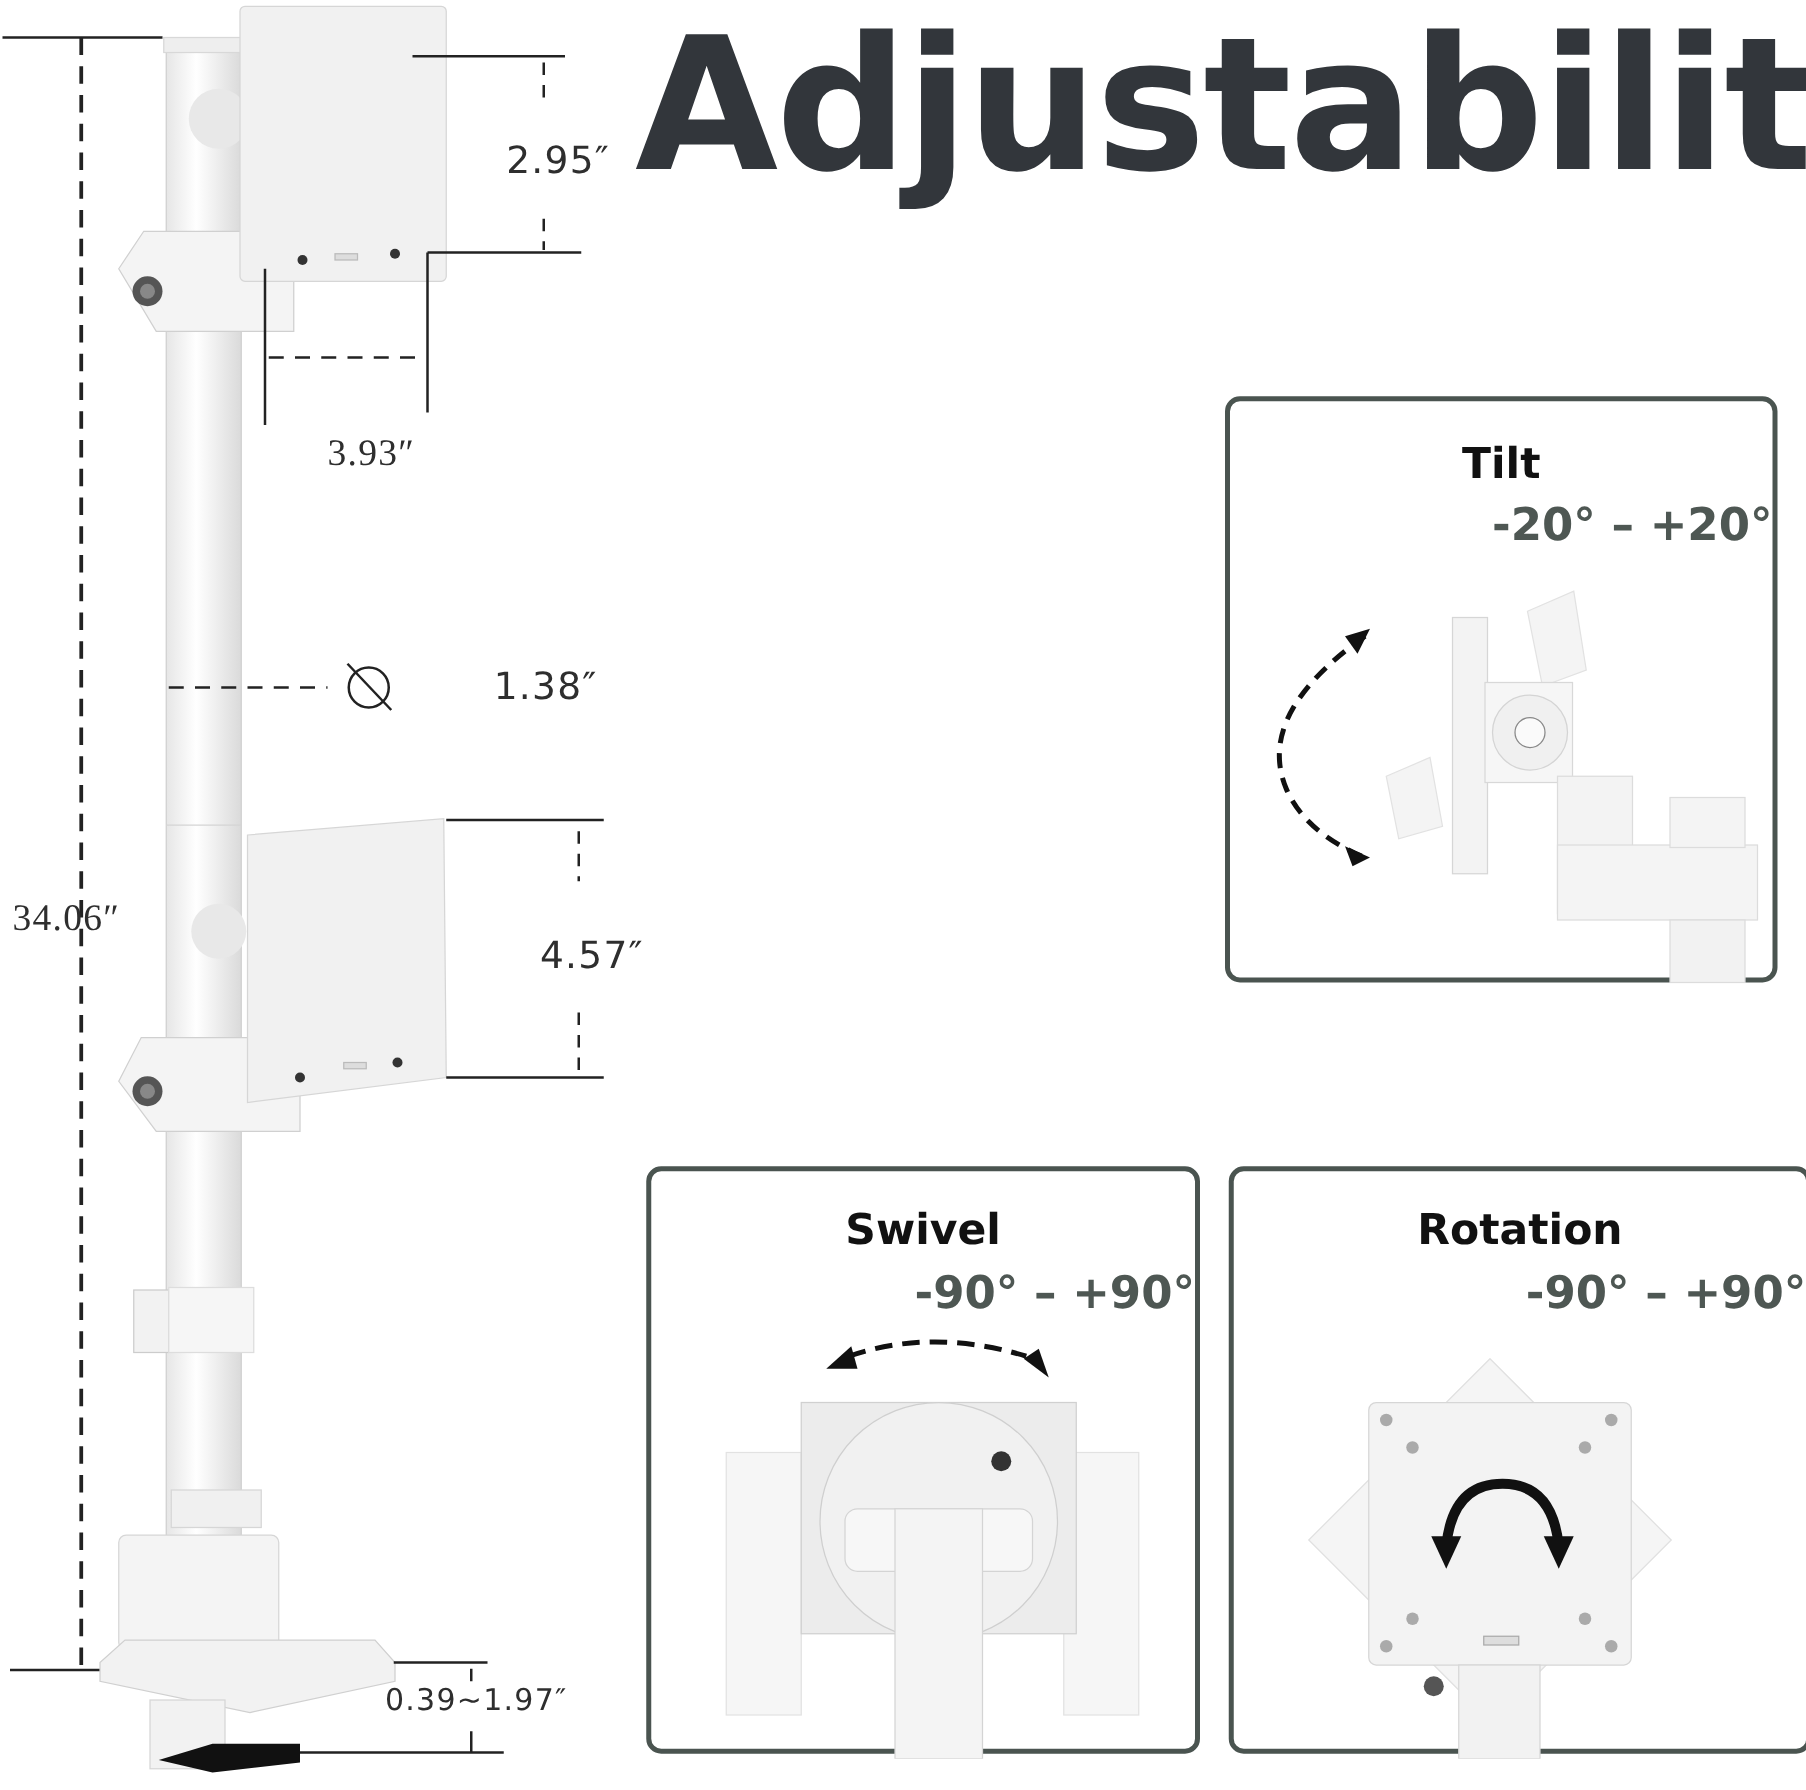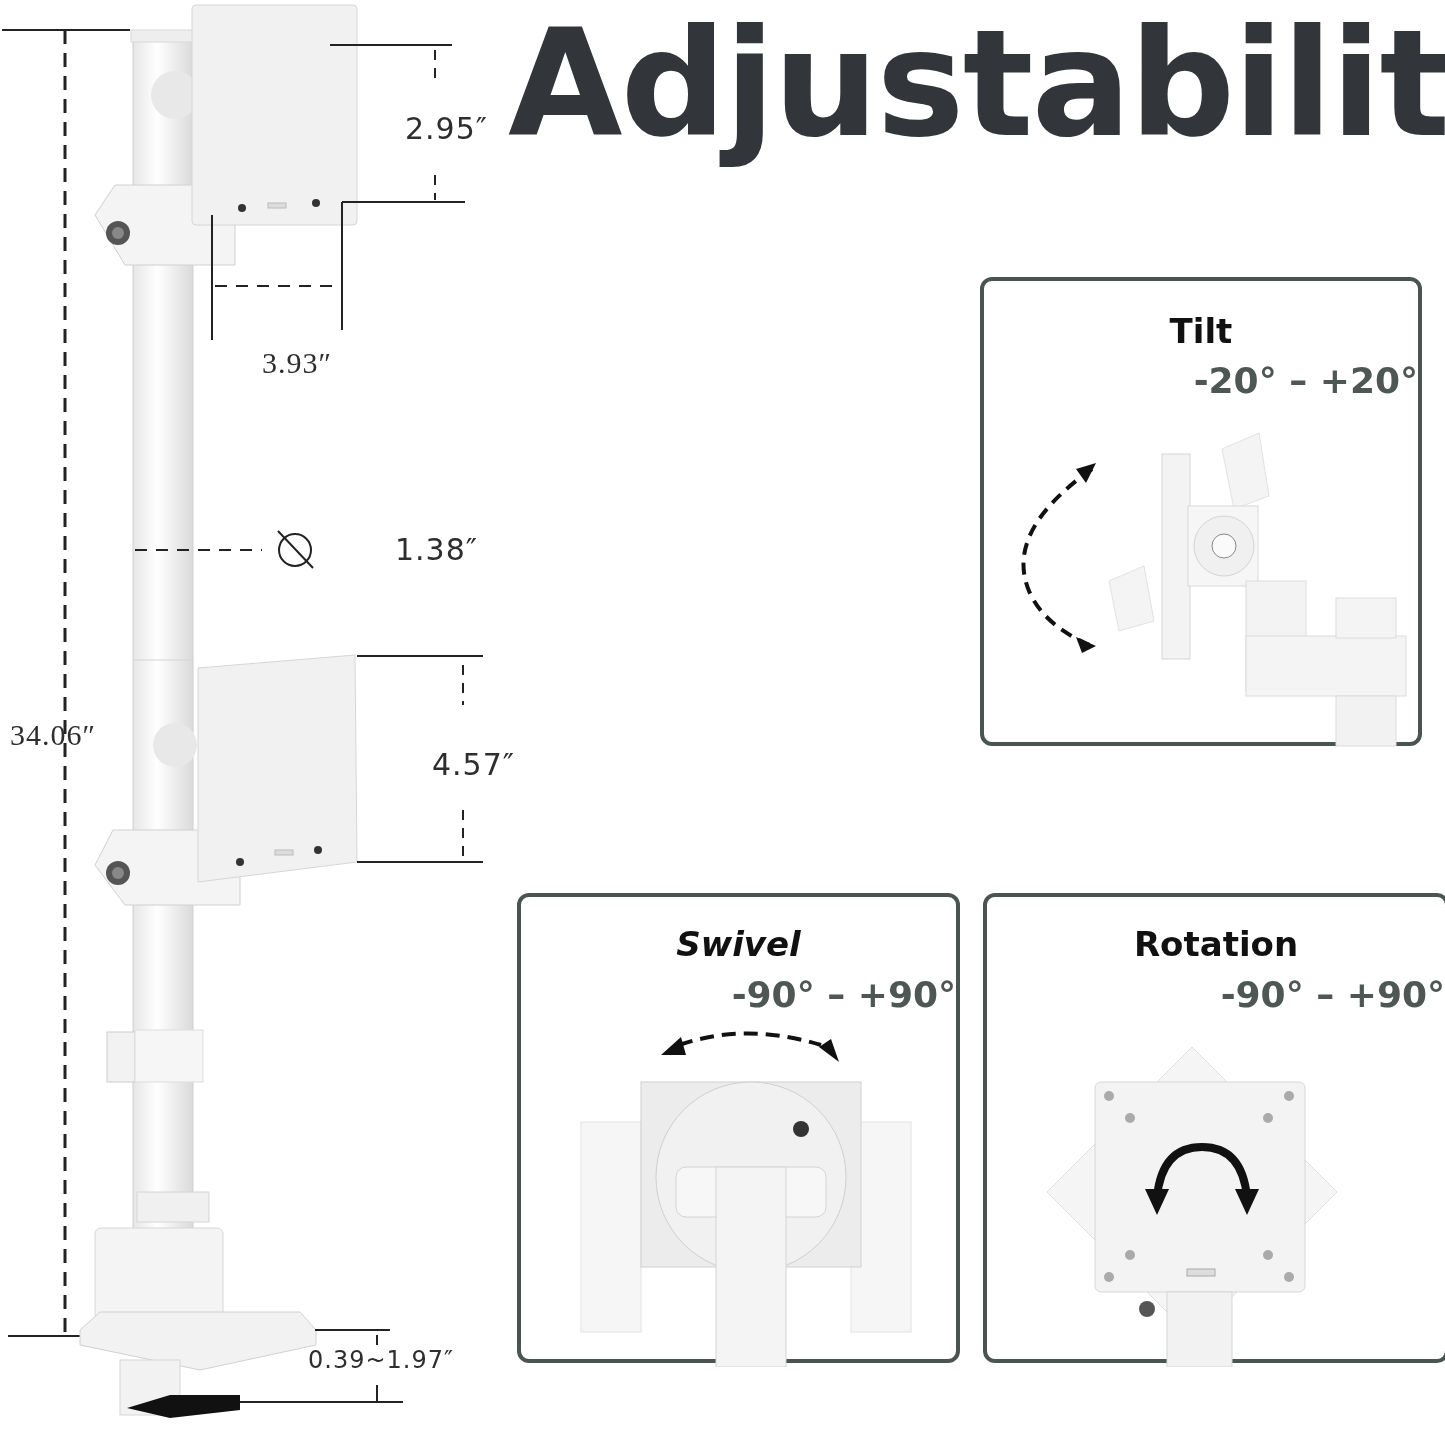--- a/index.html
+++ b/index.html
@@ -10,21 +10,21 @@
     
     .title { left: 508px; top: 10px; font-size: 148px; font-weight: bold;
              letter-spacing: -2px; color: #32363b; line-height: 1; white-space: nowrap; }
 
     
     .dim { font-family: "DejaVu Sans", sans-serif; font-size: 30px; color: #2e2e2e;
            letter-spacing: 1px; line-height: 1; white-space: nowrap; }
     .dim.small { font-size: 24px; }
 
     
-    .card { border: 4px solid #4a5450; border-radius: 12px; background: #fff; box-sizing: border-box; }
+    .card { border: 4px solid #4a5450; border-radius: 12px; background: #fff; box-sizing: border-box; margin-top: 40px; }
     .card-title { position: absolute; left: 0; right: 0; text-align: center;
                   font-size: 34px; font-weight: bold; color: #111; line-height: 1; }
     .card-range { position: absolute; left: 0; right: 0; text-align: right;
                   font-size: 36px; font-weight: bold; color: #4e5753; line-height: 1; }
 
     svg { position: absolute; left: 0; top: 0; }
   </style>
 </head>
 <body>
 
@@ -123,21 +123,21 @@
     <circle cx="240" cy="265" r="12" fill="#fafafa" stroke="#888"></circle>
 
     <rect x="262" y="300" width="60" height="110" fill="#f3f3f3" stroke="#dcdcdc"></rect>
     <rect x="262" y="355" width="160" height="60" fill="#f4f4f4" stroke="#dcdcdc"></rect>
     <rect x="352" y="317" width="60" height="40" fill="#f4f4f4" stroke="#dcdcdc"></rect>
     <rect x="352" y="415" width="60" height="50" fill="#f2f2f2" stroke="#dcdcdc"></rect>
   </svg>
 </div>
 
 <div class="abs card" style="left:517px;top:893px;width:443px;height:470px;">
-  <div class="card-title" style="top:30px;font-style:italic;">Swivel</div>
+  <div class="card-title" style="top:30px;">Swivel</div>
   <div class="card-range" style="top:80px;">-90° – +90°</div>
   <svg width="443" height="470" viewBox="0 0 443 470">
     <path d="M158,148 Q225,125 300,148" fill="none" stroke="#111" stroke-width="4" stroke-dasharray="14 8"></path>
     <polygon points="140,158 160,140 165,158" fill="#111"></polygon>
     <polygon points="318,165 298,150 310,142" fill="#111"></polygon>
 
     <rect x="60" y="225" width="60" height="210" fill="#f6f6f6" stroke="#e2e2e2"></rect>
     <rect x="330" y="225" width="60" height="210" fill="#f6f6f6" stroke="#e2e2e2"></rect>
 
     <rect x="120" y="185" width="220" height="185" fill="#ececec" stroke="#d0d0d0"></rect>

